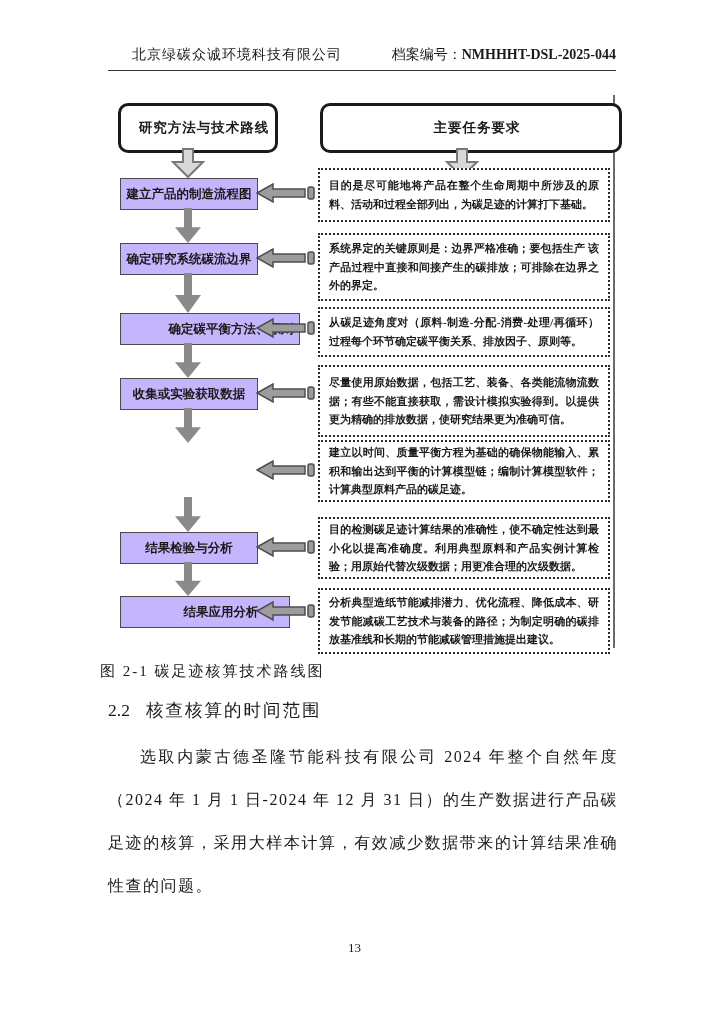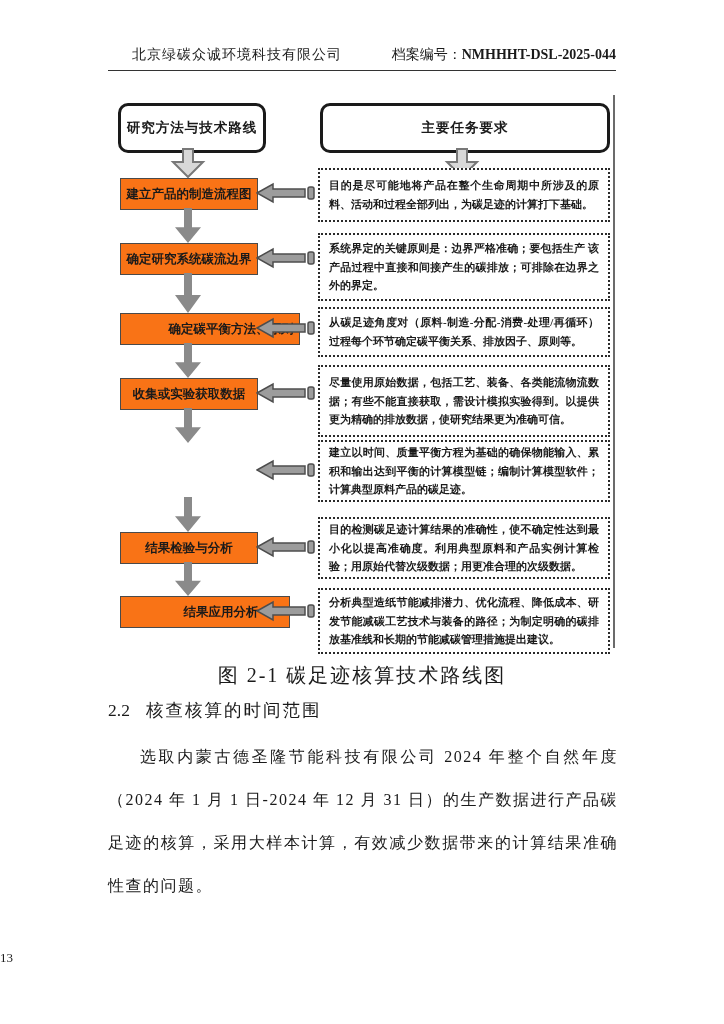--- a/index.html
+++ b/index.html
@@ -17,26 +17,26 @@
   }
   .doc-header .company{letter-spacing:1px;margin-left:24px;}
   .doc-header .fileno{font-weight:bold;}
   .doc-header .fileno .label{font-weight:normal;}
   
   .figure{position:absolute;left:108px;top:95px;width:508px;height:558px;}
   .vline{position:absolute;left:505px;top:0;width:2px;height:553px;background:#6b6b6b;}
   .titlebox{
     position:absolute;border:3px solid #1a1a1a;border-radius:10px;background:#fff;
     display:flex;align-items:center;justify-content:center;
-    font-weight:bold;font-size:13.5px;letter-spacing:1px;
+    font-weight:bold;font-size:13.5px;letter-spacing:1px;padding-left:12px;
   }
   .t-left{left:10px;top:8px;width:142px;height:44px;}
   .t-right{left:212px;top:8px;width:284px;height:44px;}
   .lbox{
-    position:absolute;left:12px;width:136px;background:#f97316;border:1.5px solid #4a4a4a;
+    position:absolute;left:12px;width:136px;background:#c4b5fd;border:1.5px solid #4a4a4a;
     display:flex;align-items:center;justify-content:center;text-align:center;
     font-weight:bold;font-size:12.5px;white-space:pre-line;line-height:1.5;
   }
   .lb1{top:83px;height:30px;}
   .lb2{top:148px;height:30px;}
   .lb3{top:218px;height:30px;padding-left:42px;}
   .lb4{top:283px;height:30px;}
   .lb5{top:348px;height:54px;}
   .lb6{top:437px;height:30px;}
   .lb7{top:501px;height:30px;padding-left:32px;}
@@ -60,31 +60,31 @@
   .da2{top:178px;height:40px;}
   .da3{top:248px;height:35px;}
   .da4{top:313px;height:35px;}
   .da5{top:402px;height:35px;}
   .da6{top:467px;height:34px;}
   .harr{position:absolute;left:148px;width:60px;height:24px;}
   .hr1{top:86px;} .hr2{top:151px;} .hr3{top:221px;} .hr4{top:286px;}
   .hr5{top:363px;} .hr6{top:440px;} .hr7{top:504px;}
   .down-arrow svg,.harr svg,.hollow-arrow svg{width:100%;height:100%;display:block;}
   
-  .caption{position:absolute;left:108px;top:662px;width:508px;text-align:center;
-    font-size:20px;letter-spacing:2px;}
+  .caption{position:absolute;left:100px;top:662px;width:508px;
+    font-size:15px;letter-spacing:2px;}
   .section-heading{position:absolute;left:108px;top:698px;font-size:17.5px;font-weight:normal;}
   .section-heading .num{margin-right:16px;letter-spacing:0;}
   .section-heading .ttl{letter-spacing:2px;}
   .body-para{
     position:absolute;left:108px;top:736px;width:510px;
     font-size:16px;line-height:2.68;text-align:justify;text-indent:2em;
     letter-spacing:1.5px;
   }
-  .page-number{position:absolute;left:0;top:940px;width:709px;text-align:left;font-size:13px;margin-top:10px;}
+  .page-number{position:absolute;left:0;top:940px;width:709px;text-align:center;font-size:13px;}
 </style>
 </head>
 <body>
 
 <div class="doc-header">
   <span class="company">北京绿碳众诚环境科技有限公司</span>
   <span class="fileno"><span class="label">档案编号：</span><span>NMHHHT-DSL-2025-044</span></span>
 </div>
 
 <div class="figure">

